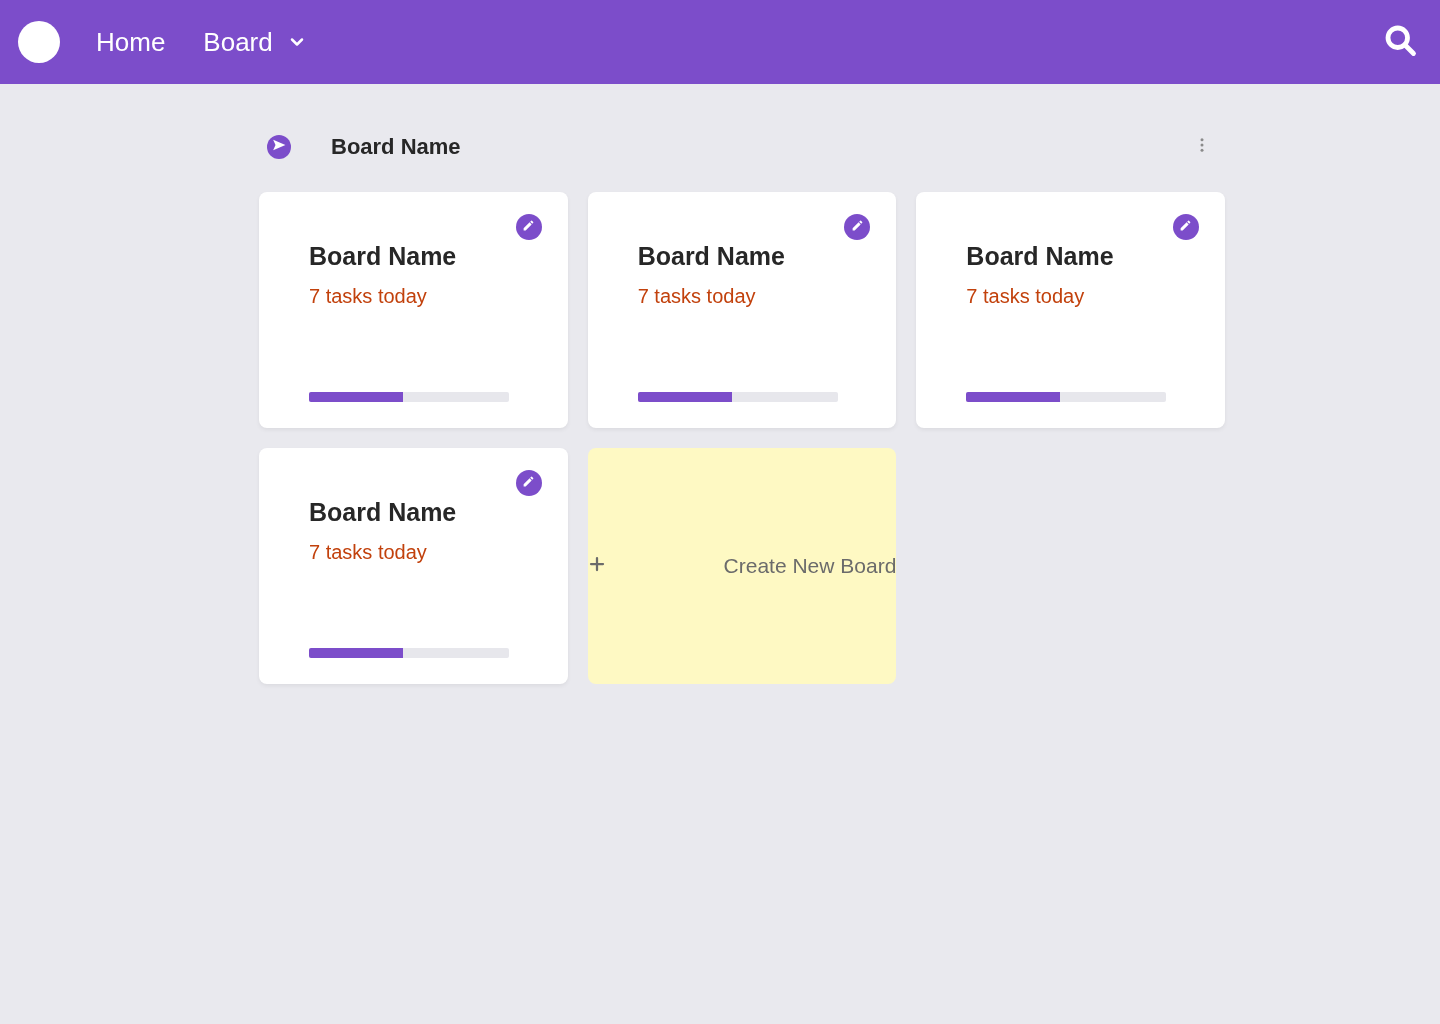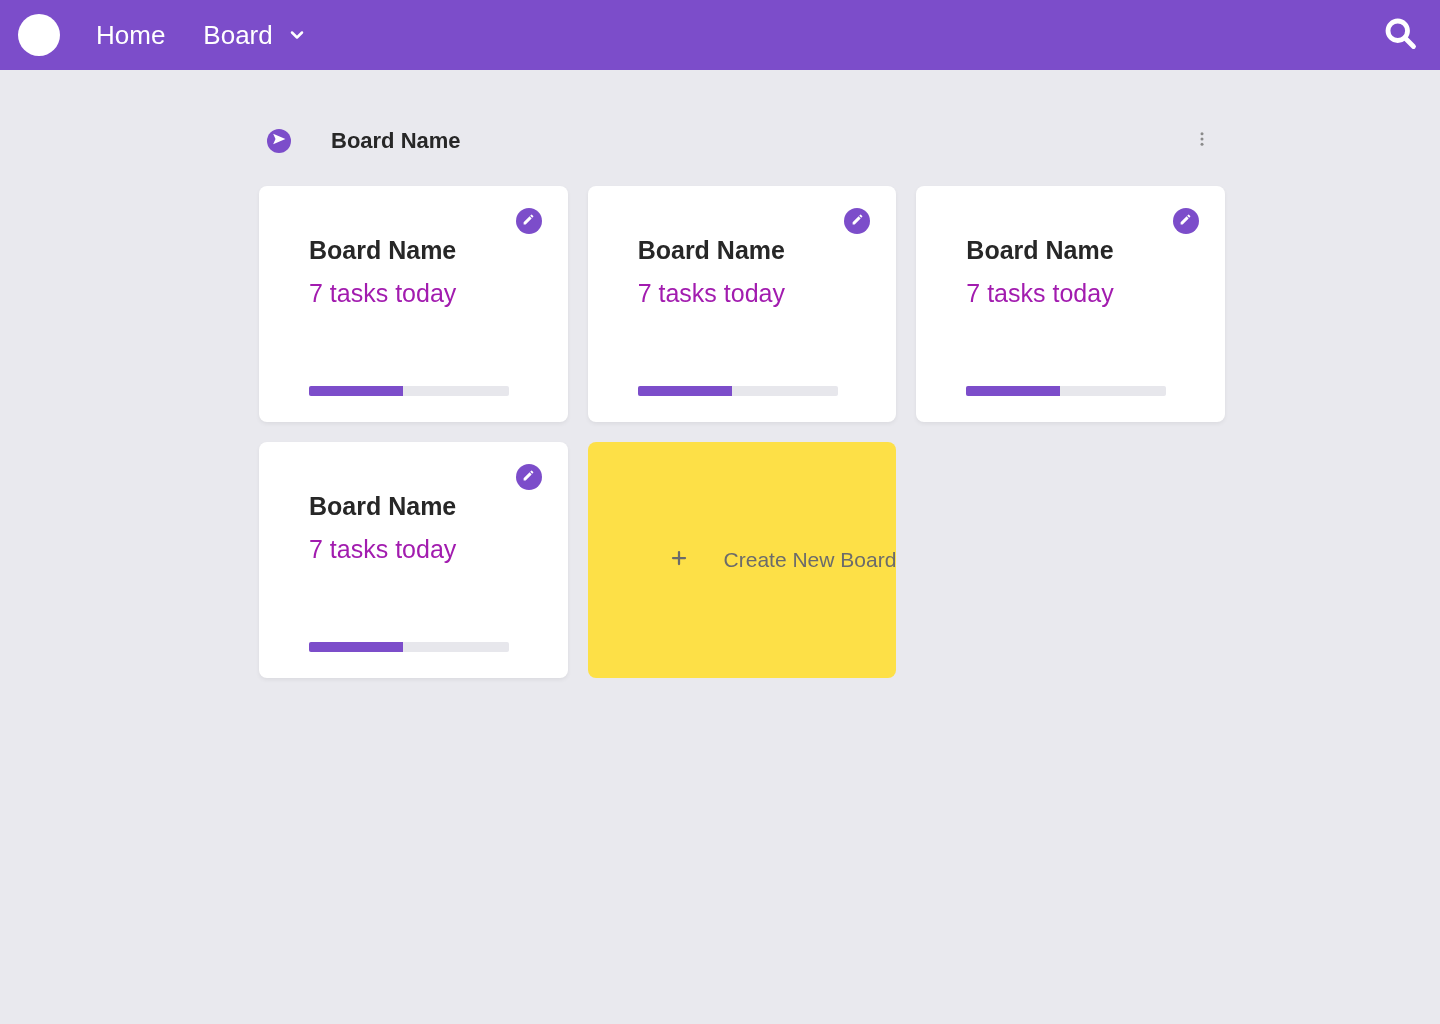--- a/index.html
+++ b/index.html
@@ -9,21 +9,21 @@
     background: #e9e9ee;
     color: #333;
     width: 1440px;
     height: 1024px;
     overflow: hidden;
   }
 
   
   .navbar {
     background: #7c4dca;
-    height: 70px;
+    height: 84px;
     display: flex;
     align-items: center;
     padding: 0 18px;
     color: #fff;
   }
   .navbar .logo {
     width: 42px; height: 42px;
     border-radius: 50%;
     background: #fff;
     margin-right: 36px;
@@ -42,21 +42,21 @@
   }
   .navbar .spacer { flex: 1; }
   .navbar .search-btn {
     cursor: pointer;
     padding: 4px;
   }
 
   
   .page {
     max-width: 1010px;
-    margin: 8px auto;
+    margin: 0 auto;
     padding-top: 46px;
     padding-left: 44px;
   }
 
   
   .page-header {
     display: flex;
     align-items: center;
     margin-bottom: 28px;
     padding: 0 8px;
@@ -106,43 +106,43 @@
     cursor: pointer;
   }
   .card .card-title {
     font-size: 25px;
     font-weight: 600;
     color: #272727;
     margin-top: 12px;
     margin-bottom: 14px;
   }
   .card .card-sub {
-    font-size: 25px;
-    color: #a21caf;
+    font-size: 20px;
+    color: #c2410c;
   }
   .card .progress {
     margin-top: auto;
     height: 10px;
     background: #e7e7ec;
     border-radius: 2px;
     overflow: hidden;
     width: 200px;
   }
   .card .progress .bar {
     height: 100%;
     background: #7c4dca;
   }
 
   
   .card.new {
-    background: #fde047;
+    background: #fef9c3;
     box-shadow: none;
     display: flex;
     align-items: center;
-    justify-content: flex-end;
+    justify-content: space-between;
     flex-direction: row;
     gap: 36px;
     color: #6b6b6b;
     cursor: pointer;
     padding: 0;
   }
   .card.new .plus { font-size: 22px; font-weight: 600; }
   .card.new .label { font-size: 21px; }
 
 </style>

